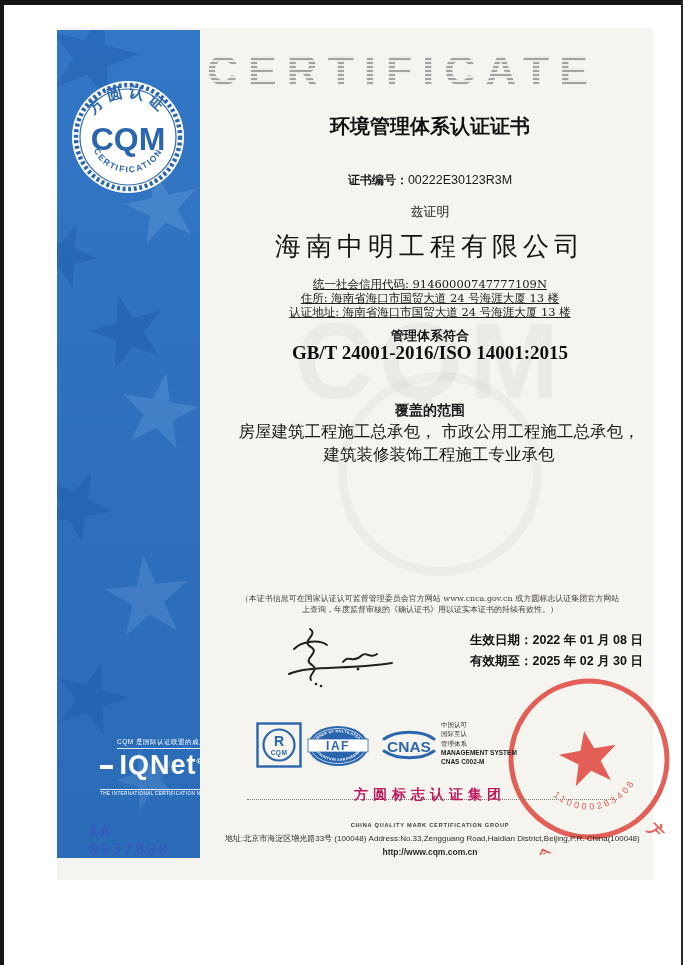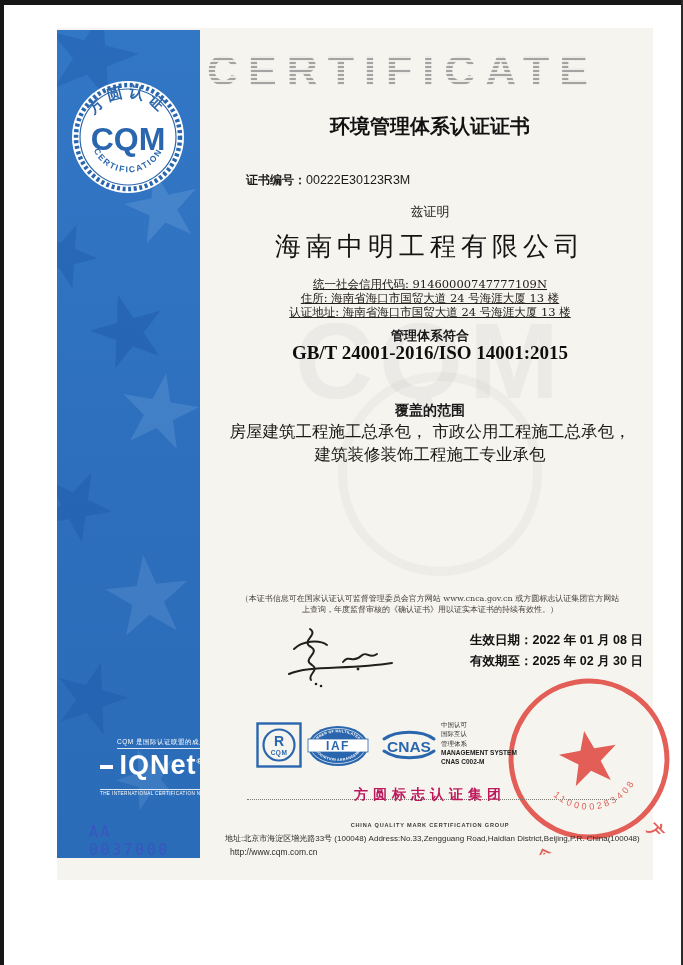--- a/index.html
+++ b/index.html
@@ -33,37 +33,37 @@
   .wm-circle{position:absolute;left:338px;top:372px;width:186px;height:186px;border-radius:50%;
            border:9px solid rgba(110,110,125,0.055);}
 
   
   .cert-word{position:absolute;left:200px;top:46px;width:405px;text-align:center;
              font-size:43px;font-weight:bold;letter-spacing:10px;color:#a3a3a3;}
   .cert-word::after{content:"";position:absolute;inset:0;
              background:repeating-linear-gradient(to bottom,rgba(246,244,238,0) 0 2px,rgba(246,244,238,0.9) 2px 4px);}
   .title{position:absolute;left:230px;top:113px;width:400px;text-align:center;
          font-size:20px;font-weight:bold;color:#111;}
-  .certno-row{position:absolute;left:246px;top:172px;width:400px;font-size:12px;}
+  .certno-row{position:absolute;left:230px;top:172px;width:400px;text-align:center;font-size:12px;}
   .certno-label{font-weight:bold;}
   .certno-value{font-size:12.5px;}
 
   .certify{position:absolute;left:230px;top:203px;width:400px;text-align:center;font-size:13px;}
   .company{position:absolute;left:200px;top:229px;width:460px;text-align:center;
            font-family:"DejaVu Serif",serif;font-size:26px;letter-spacing:5px;color:#141414;}
   .info-lines{position:absolute;left:200px;top:277px;width:460px;text-align:center;
            font-family:"DejaVu Serif",serif;font-size:11.5px;line-height:14px;color:#23201c;text-decoration:underline;}
   .sys-conform{position:absolute;left:230px;top:327px;width:400px;text-align:center;
            font-size:13px;font-weight:bold;}
   .standard{position:absolute;left:200px;top:342px;width:460px;text-align:center;
            font-family:"Liberation Serif",serif;font-size:19px;font-weight:bold;color:#0e0e0e;}
   .scope-label{position:absolute;left:230px;top:402px;width:400px;text-align:center;
            font-size:14px;font-weight:bold;}
   .scope{position:absolute;left:200px;top:420px;width:460px;text-align:center;
-           font-family:"DejaVu Serif",serif;font-size:16.5px;line-height:23px;color:#1c1a17;}
+           font-family:"DejaVu Serif",serif;font-size:16.5px;line-height:23px;color:#1c1a17;padding-left:9px;}
   .disclaimer{position:absolute;left:240px;top:594px;width:380px;text-align:center;
            font-family:"DejaVu Serif",serif;font-size:8px;line-height:10.5px;color:#46423c;}
 
   .dates{position:absolute;left:470px;top:630px;font-size:12.5px;line-height:21px;
          font-weight:bold;color:#111;white-space:nowrap;}
   .signature{position:absolute;left:286px;top:624px;}
 
   
   .seal{position:absolute;left:503px;top:673px;width:172px;height:172px;
         transform:rotate(-10deg);opacity:0.88;}
@@ -76,22 +76,22 @@
   .accred .en{font-weight:bold;color:#222;}
 
   
   .dotline{position:absolute;left:247px;top:799px;width:370px;border-top:1.5px dotted #7a7a74;}
   .group-cn{position:absolute;left:230px;top:786px;width:400px;text-align:center;
             font-size:14px;font-weight:bold;letter-spacing:5px;color:#be185d;}
   .group-en{position:absolute;left:230px;top:822px;width:400px;text-align:center;
             font-size:5.6px;font-weight:bold;letter-spacing:0.8px;color:#3c3a35;}
   .footer-addr{position:absolute;left:225px;top:833px;width:410px;text-align:center;
             font-size:8px;color:#2e2c28;white-space:nowrap;}
-  .footer-url{position:absolute;left:230px;top:847px;width:400px;
-            font-size:8.5px;font-weight:normal;color:#2e2c28;}
+  .footer-url{position:absolute;left:230px;top:847px;width:400px;text-align:center;
+            font-size:8.5px;font-weight:bold;color:#2e2c28;}
   svg text{font-family:"Liberation Sans",sans-serif;}
 </style>
 </head>
 <body>
 
 <div id="page">
   <div class="paper"></div>
   <div class="edge-top"></div>
   <div class="edge-left"></div>
   <div class="edge-right"></div>

